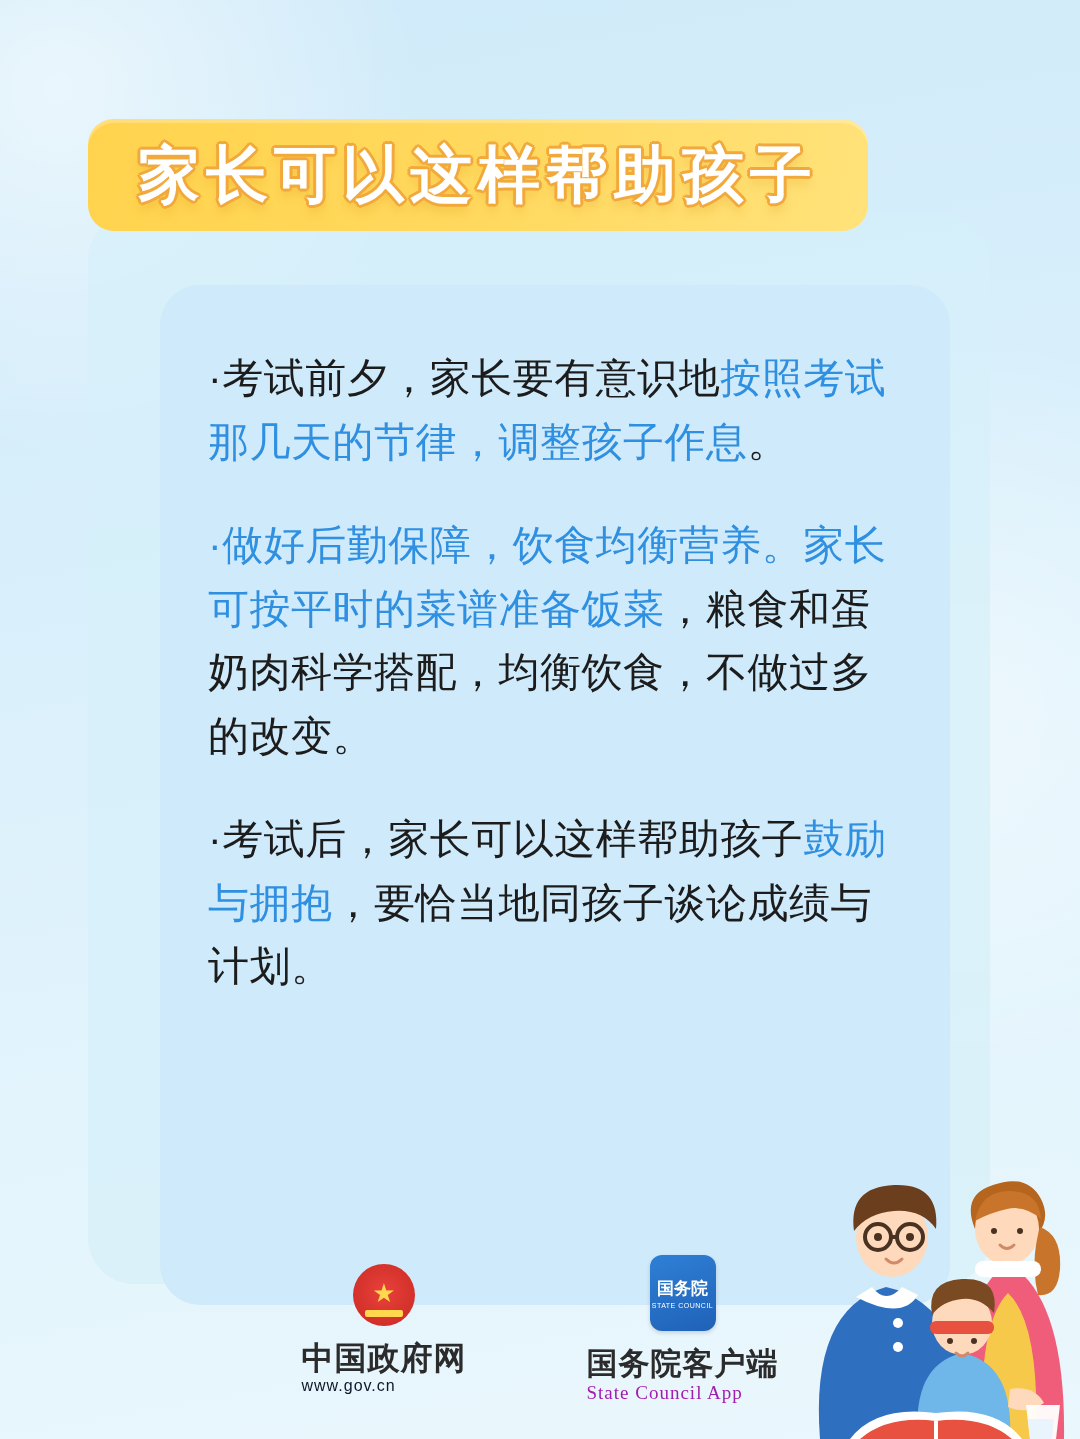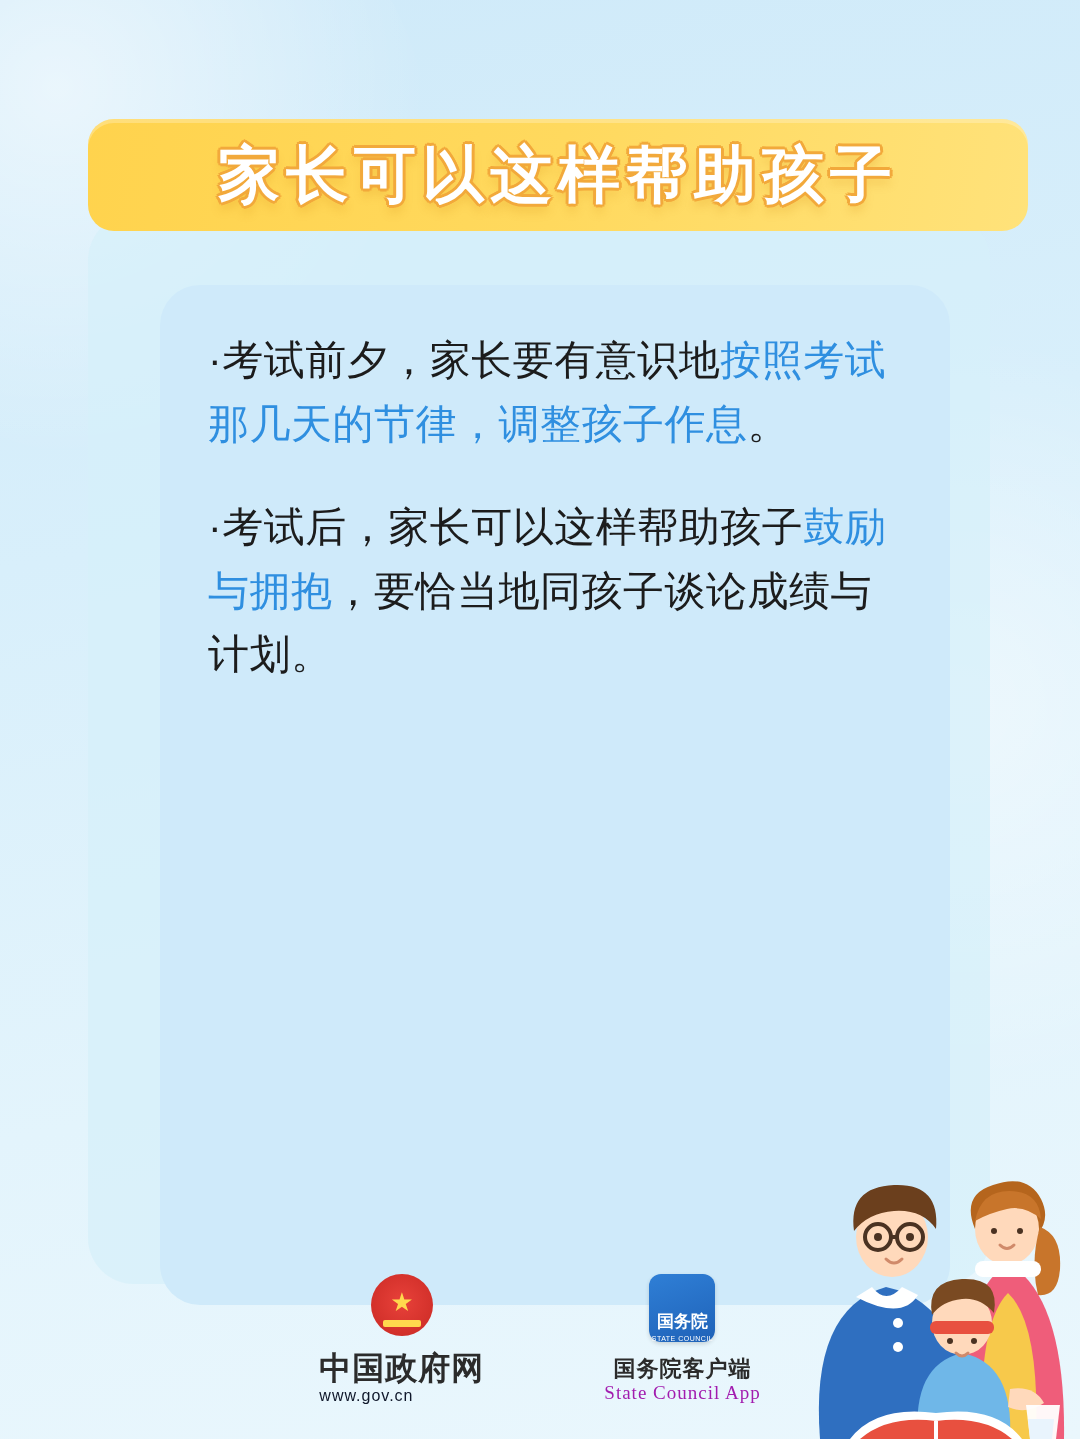--- a/index.html
+++ b/index.html
@@ -40,21 +40,21 @@
     height: 1070px;
     background: rgba(214, 240, 250, 0.72);
     border-radius: 46px;
   }
 
   
   .title-banner {
     position: absolute;
     left: 88px;
     top: 119px;
-    width: 940px;
+    width: 780px;
     height: 112px;
     background: linear-gradient(100deg, #ffd34d 0%, #ffd95e 50%, #ffe27a 100%);
     border-radius: 26px;
     display: flex;
     align-items: center;
     justify-content: center;
     box-shadow: 0 4px 0 rgba(255,255,255,0.25) inset;
   }
   .title-text {
     color: #ffffff;
@@ -78,21 +78,21 @@
     background: #cfeafa;
     border-radius: 40px;
     box-sizing: border-box;
     padding: 44px 48px 40px 48px;
   }
 
   .para {
     font-size: 41px;
     line-height: 1.55;
     color: #1c1c1c;
-    margin: 0 0 40px 0;
+    margin: 18px 0 40px 0;
     letter-spacing: 0.5px;
     text-align: left;
   }
   .para:last-child { margin-bottom: 0; }
   .hl { color: #2f8fe0; }
   .bullet { color: #1c1c1c; }
   .bullet.blue { color: #2f8fe0; }
 
   
   .illustration {
@@ -152,40 +152,39 @@
     font-weight: bold;
     letter-spacing: 1px;
   }
   .gov-url {
     font-size: 16px;
     color: #0f172a;
     letter-spacing: 1px;
   }
 
   .app-badge {
-    width: 66px; height: 68px;
+    width: 66px; height: 76px;
     border-radius: 12px;
     background: linear-gradient(160deg, #2f7fd6 0%, #1f62b8 100%);
     display: flex;
     flex-direction: column;
     align-items: center;
-    justify-content: flex-end;
+    justify-content: center;
     color: #fff;
     flex: none;
     box-shadow: 0 2px 4px rgba(0,0,0,0.15);
   }
   .app-badge .b1 { font-size: 17px; font-weight: bold; letter-spacing: 0; }
   .app-badge .b2 { font-size: 7px; letter-spacing: 0.5px; margin-top: 2px; }
   .app-text { line-height: 1.2; }
   .app-title {
-    font-size: 22px;
+    font-size: 31px;
     color: #2b2b2b;
     font-weight: bold;
     letter-spacing: 1px;
-    text-align: center;
   }
   .app-sub {
     font-family: "Liberation Serif", serif;
     font-size: 19px;
     color: #a21caf;
     letter-spacing: 1px;
   }
 </style>
 </head>
 <body>
@@ -198,20 +197,23 @@
 <div class="title-banner">
   <div class="title-text">家长可以这样帮助孩子</div>
 </div>
 
 <div class="content-panel">
   <p class="para">
     <span class="bullet">·</span><span>考试前夕，家长要有意识地</span><span class="hl">按照考试那几天的节律，调整孩子作息</span><span>。</span>
   </p>
 
 
+  <p class="para">
+    <span class="bullet blue">·</span><span class="hl">做好后勤保障，饮食均衡营养。家长可按平时的菜谱准备饭菜</span><span>，粮食和蛋奶肉科学搭配，均衡饮食，不做过多的改变。</span>
+  </p>
 
   <p class="para">
     <span class="bullet">·</span><span>考试后，家长可以这样帮助孩子</span><span class="hl">鼓励与拥抱</span><span>，要恰当地同孩子谈论成绩与计划。</span>
   </p>
 </div>
 
 <svg class="illustration" viewBox="0 0 560 330" xmlns="http://www.w3.org/2000/svg">
 
   <g>
     <path d="M455 120 q-14 -34 18 -44 q34 -12 48 14 q10 20 -4 36 z" fill="#b5651d"></path>

